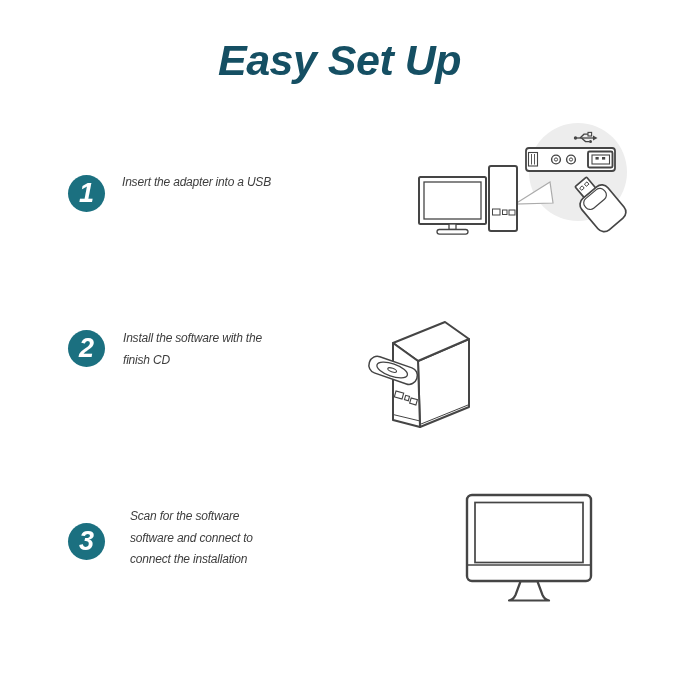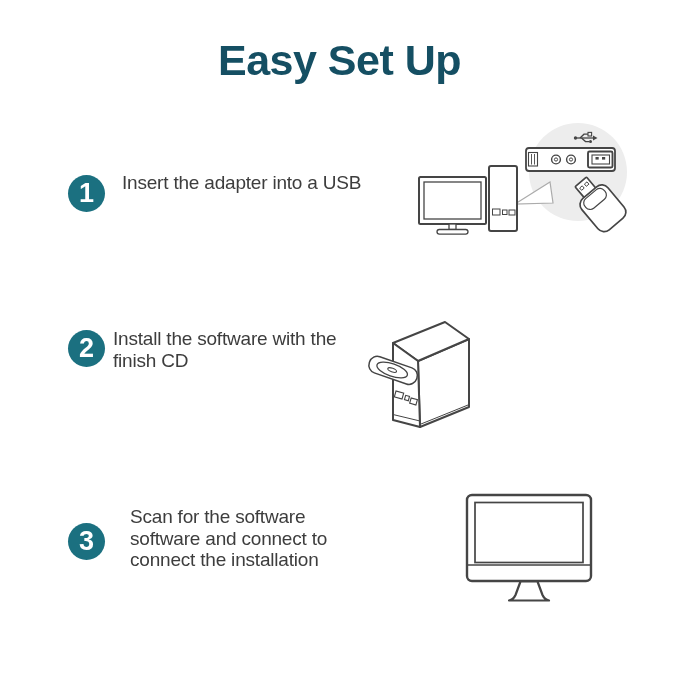--- a/index.html
+++ b/index.html
@@ -1,38 +1,38 @@
 <!DOCTYPE html>
 <html><head>
 <meta charset="utf-8">
 <style>
   html,body{margin:0;padding:0;}
   body{
     width:679px;height:679px;background:#ffffff;overflow:hidden;
     font-family:"Liberation Sans", sans-serif;position:relative;
   }
-  .canvas{position:absolute;left:0;top:0;width:679px;height:479px;background:#ffffff;}
+  .canvas{position:absolute;left:0;top:0;width:679px;height:479px;background:#ffffff;font-style:italic;}
   .title{
     position:absolute;left:0;top:36px;width:679px;text-align:center;
     font-size:43px;font-weight:700;color:#154F63;letter-spacing:-0.5px;
   }
   .badge{
     position:absolute;width:37px;height:37px;border-radius:50%;
     background:#1B7080;color:#ffffff;display:flex;align-items:center;justify-content:center;
     font-size:27px;font-weight:700;line-height:1;
   }
   .badge-1{left:68px;top:175px;}
   .badge-2{left:68px;top:330px;}
   .badge-3{left:68px;top:523px;}
   .step-text{
-    position:absolute;color:#3D3D3D;font-size:19px;line-height:21.5px;
+    position:absolute;color:#3D3D3D;font-size:12px;line-height:21.5px;
     letter-spacing:-0.2px;
   }
   .text-1{left:122px;top:172px;}
-  .text-2{left:113px;top:328px;}
+  .text-2{left:123px;top:328px;}
   .text-3{left:130px;top:506px;}
   .illus{position:absolute;}
   .illus-1{left:400px;top:115px;width:265px;height:125px;}
   .illus-2{left:360px;top:300px;width:120px;height:140px;}
   .illus-3{left:455px;top:485px;width:150px;height:125px;}
   svg{display:block;overflow:visible;}
   .stroke{stroke:#454545;fill:none;}
   .fillw{fill:#ffffff;}
 </style>
 </head>

